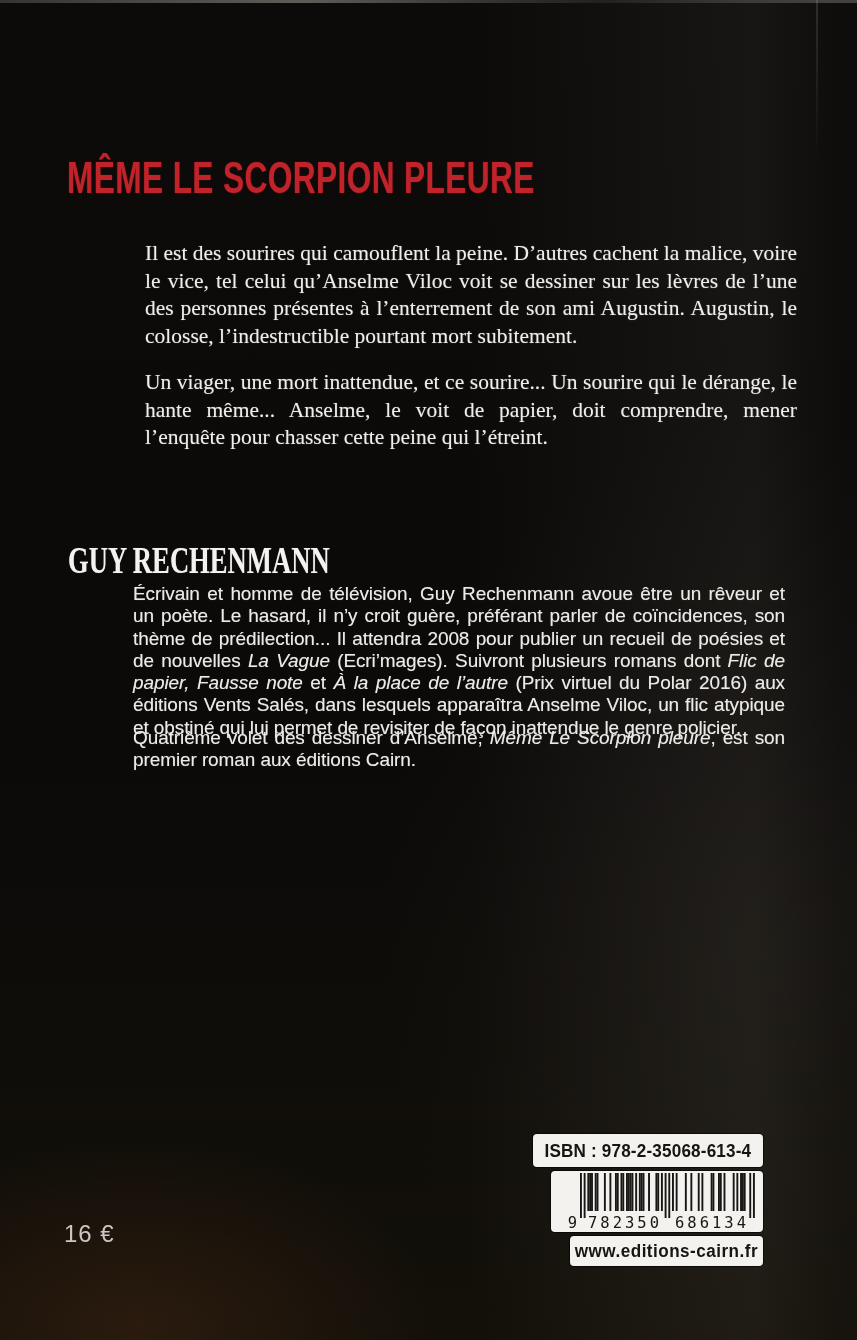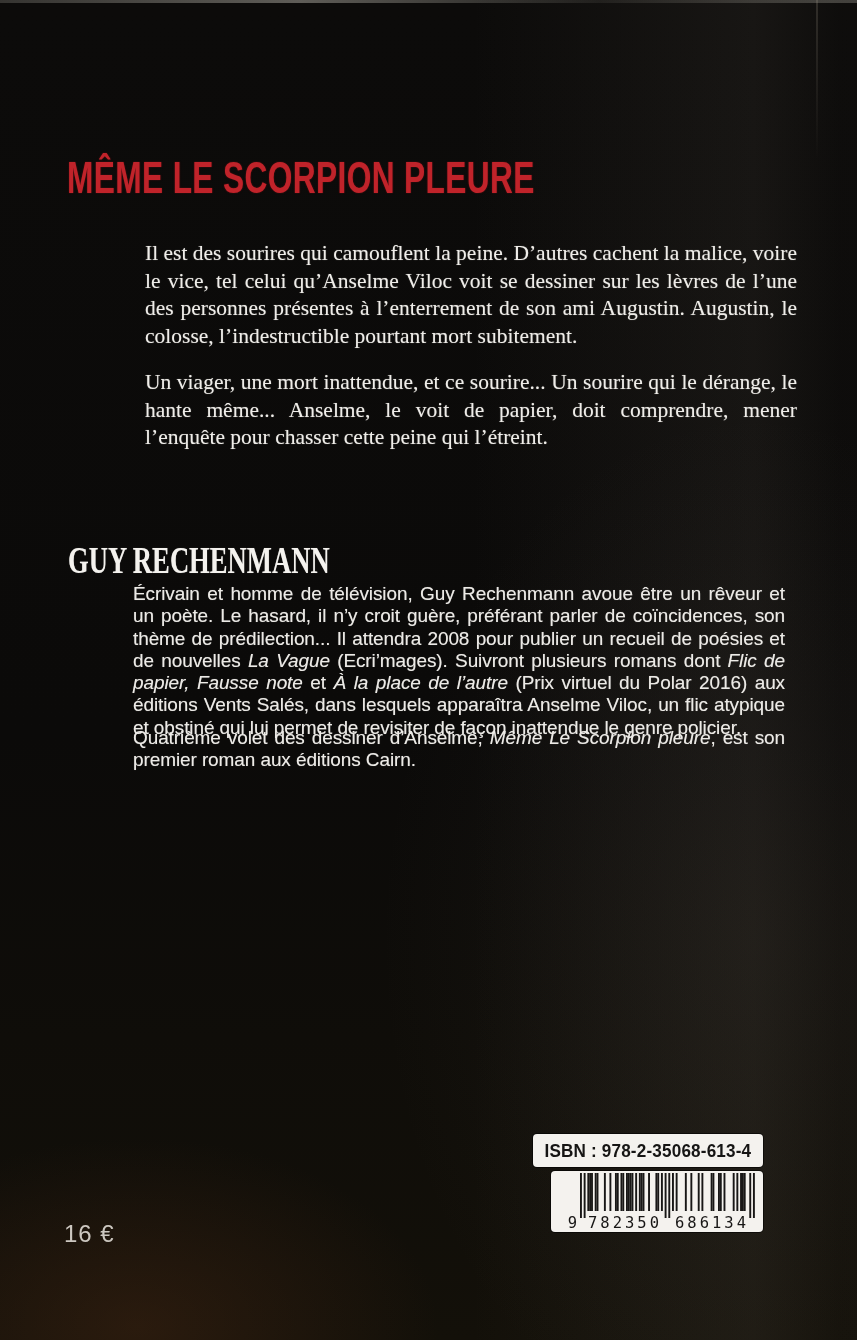--- a/index.html
+++ b/index.html
@@ -118,15 +118,16 @@
           <rect x="189.08" y="2" width="1.90" height="38"></rect>
           <rect x="190.92" y="2" width="1.90" height="38"></rect>
           <rect x="192.76" y="2" width="1.90" height="38"></rect>
           <rect x="198.28" y="2" width="1.90" height="45"></rect>
           <rect x="201.96" y="2" width="1.90" height="45"></rect>
           <text x="26" y="57" text-anchor="end">9</text>
           <text x="37" y="57" textLength="71" lengthAdjust="spacing">782350</text>
           <text x="124" y="57" textLength="71" lengthAdjust="spacing">686134</text>
         </svg>
     </div>
+    <div class="strip strip-url"><span class="squeeze">www.editions-cairn.fr</span></div>
   </div>
 
 </div>
 
 </body></html>

